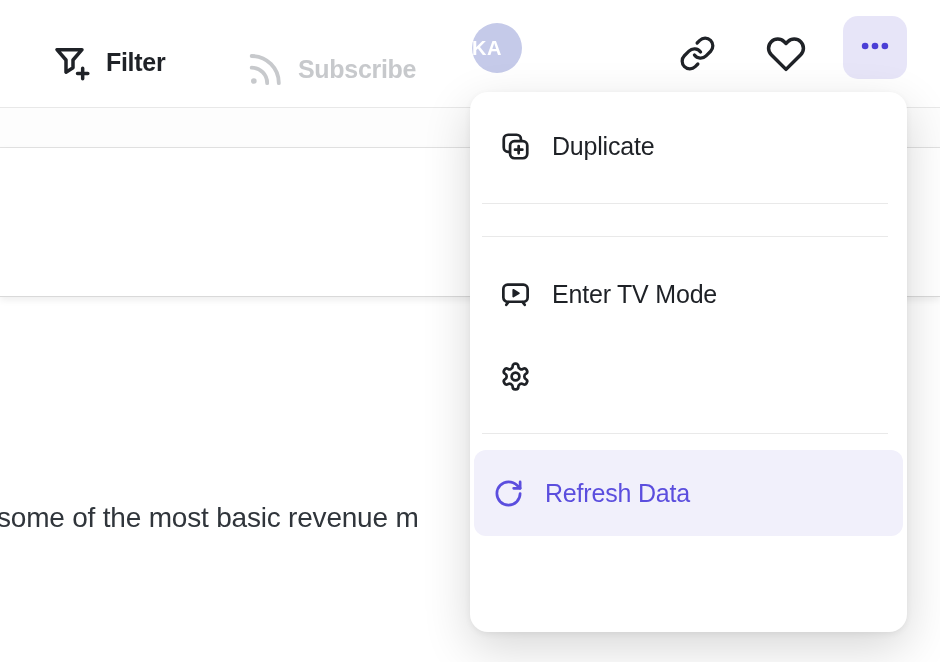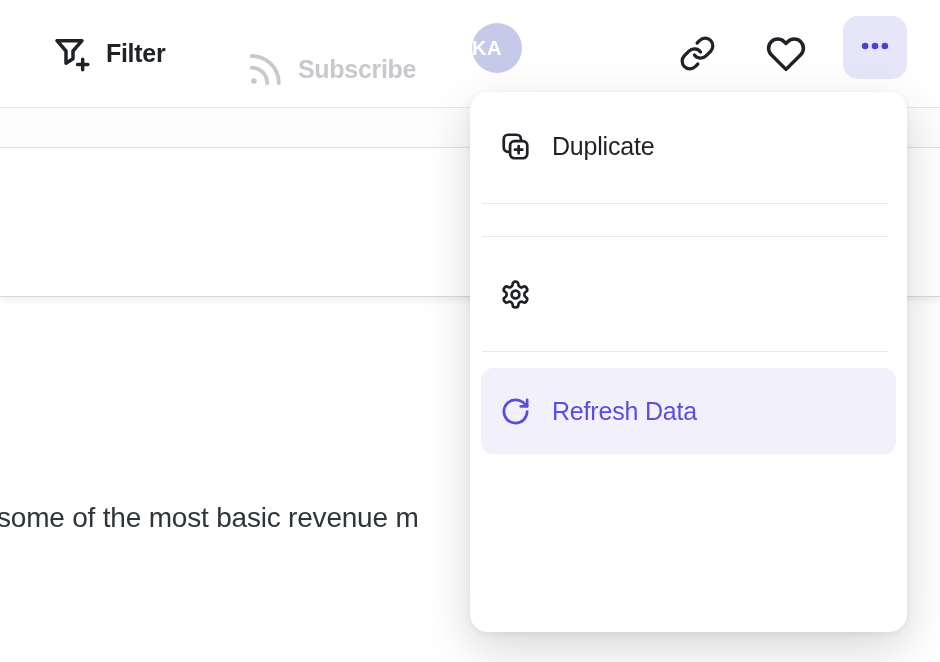--- a/index.html
+++ b/index.html
@@ -27,21 +27,21 @@
     font-size:28px;color:#30353b;white-space:nowrap;letter-spacing:-0.2px;
   }
   
   .tbtn{
     position:absolute;top:0;height:107px;display:flex;align-items:center;
     gap:14px;color:#1f2227;font-size:25px;font-weight:600;letter-spacing:-0.3px;
     cursor:pointer;background:none;border:none;padding:0;
     font-family:"Liberation Sans",sans-serif;
   }
   .tbtn svg{display:block;}
-  .t-filter{left:52px;}
+  .t-filter{left:52px;margin-top:9px;}
   .t-subscribe{left:244px;color:#c7c9cc;margin-top:16px;}
   .t-share{left:569px;}
   .t-link{left:679px;}
   .t-heart{left:766px;}
   .avatar{
     position:absolute;left:472px;top:23px;width:50px;height:50px;border-radius:50%;
     background:#c5cae9;display:flex;align-items:center;
     color:#ffffff;font-size:20px;font-weight:600;letter-spacing:0.5px;cursor:pointer;
   }
   .more-btn{
@@ -63,21 +63,21 @@
   }
   .menu-item svg{display:block;flex:0 0 auto;}
   .menu-item.disabled{color:#c9cbce;cursor:default;}
   .menu-item .shortcut{
     margin-left:auto;color:#d2d3d6;font-size:24px;font-weight:400;letter-spacing:3px;
   }
   .menu-divider{
     height:1px;flex:0 0 auto;background:#e9e9e9;margin:16px 19px 16px 12px;border:none;
   }
   .menu-item.highlight{
-    margin:0 11px;height:86px;border-radius:12px;background:#f1f0fb;
+    margin:0 4px;height:86px;border-radius:12px;background:#f1f0fb;
     padding:0 27px 0 19px;color:#5b4ede;
   }
 </style>
 </head>
 <body>
 
 <div class="screen">
 
   <div class="bg-strip"></div>
   <div class="bg-card"></div>
@@ -151,20 +151,30 @@
         </svg>
       </span>
       <span>Duplicate</span>
     </div>
 
     <div class="menu-divider"></div>
 
 
     <div class="menu-divider"></div>
 
+    <div class="menu-item">
+      <span>
+        <svg width="31" height="31" viewBox="0 0 24 24" fill="none" stroke="currentColor" stroke-width="2.1" stroke-linecap="round" stroke-linejoin="round">
+          <rect x="2.6" y="4.4" width="18.8" height="13.2" rx="3.3"></rect>
+          <path d="M10.3 8.4l4.3 2.6-4.3 2.6z" fill="currentColor" stroke-width="1.4"></path>
+          <path d="M6.4 17.9 4.9 20M17.6 17.9 19.1 20"></path>
+        </svg>
+      </span>
+      <span>Enter TV Mode</span>
+    </div>
 
     <div class="menu-item">
       <span>
         <svg width="31" height="31" viewBox="0 0 24 24" fill="none" stroke="currentColor" stroke-width="2.1" stroke-linecap="round" stroke-linejoin="round">
           <path d="M12.22 2h-.44a2 2 0 0 0-2 2v.18a2 2 0 0 1-1 1.73l-.43.25a2 2 0 0 1-2 0l-.15-.08a2 2 0 0 0-2.73.73l-.22.38a2 2 0 0 0 .73 2.73l.15.1a2 2 0 0 1 1 1.72v.51a2 2 0 0 1-1 1.74l-.15.09a2 2 0 0 0-.73 2.73l.22.38a2 2 0 0 0 2.73.73l.15-.08a2 2 0 0 1 2 0l.43.25a2 2 0 0 1 1 1.73V20a2 2 0 0 0 2 2h.44a2 2 0 0 0 2-2v-.18a2 2 0 0 1 1-1.73l.43-.25a2 2 0 0 1 2 0l.15.08a2 2 0 0 0 2.73-.73l.22-.39a2 2 0 0 0-.73-2.73l-.15-.08a2 2 0 0 1-1-1.74v-.5a2 2 0 0 1 1-1.74l.15-.09a2 2 0 0 0 .73-2.73l-.22-.38a2 2 0 0 0-2.73-.73l-.15.08a2 2 0 0 1-2 0l-.43-.25a2 2 0 0 1-1-1.73V4a2 2 0 0 0-2-2z"></path>
           <circle cx="12" cy="12" r="3"></circle>
         </svg>
       </span>
     </div>
 

